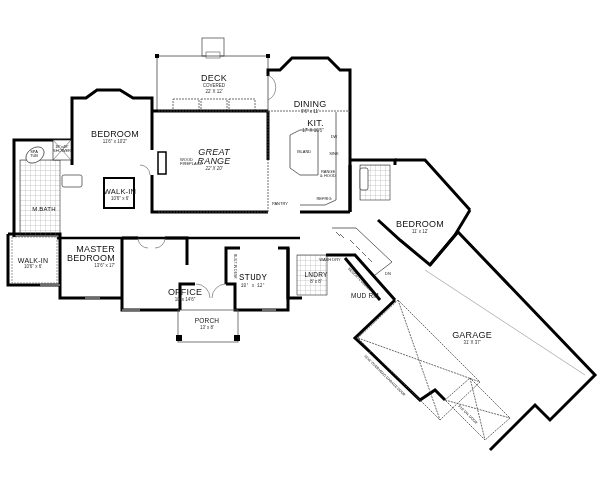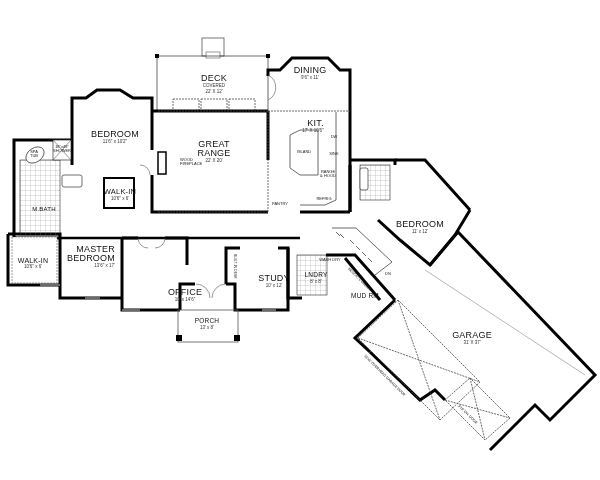--- a/index.html
+++ b/index.html
@@ -136,29 +136,29 @@
     <path d="M268 75 A14 14 0 0 1 268 100"></path>
     <path d="M140 165 A10 10 0 0 1 150 175"></path>
   </g>
 </svg>
 
 <div class="lbl" style="left:214px;top:74px;">
   <span class="n">DECK</span>
   <span class="d">COVERED</span>
   <span class="d">22' X 12'</span>
 </div>
-<div class="lbl" style="left:310px;top:66px;">
+<div class="lbl" style="left:310px;top:100px;">
   <span class="n">DINING</span>
   <span class="d">9'6" x 11'</span>
 </div>
 <div class="lbl" style="left:115px;top:130px;">
   <span class="n">BEDROOM</span>
   <span class="d">11'6" x 10'2"</span>
 </div>
-<div class="lbl" style="left:214px;top:140px;">
+<div class="lbl" style="left:214px;top:148px;font-style:italic;">
   <span class="n">GREAT</span>
   <span class="n">RANGE</span>
   <span class="d">22' X 20'</span>
 </div>
 <div class="lbl" style="left:313px;top:119px;text-align:right;">
   <span class="n">KIT.</span>
   <span class="d">17' X 10'6"</span>
 </div>
 <div class="lbl" style="left:120px;top:188px;">
   <span class="n" style="font-size:7.5px">WALK-IN</span>
@@ -173,21 +173,21 @@
 </div>
 <div class="lbl" style="left:91px;top:245px;text-align:right;">
   <span class="n">MASTER</span>
   <span class="n">BEDROOM</span>
   <span class="d">13'6" x 17'</span>
 </div>
 <div class="lbl" style="left:155px;top:288px;margin-left:30px;">
   <span class="n">OFFICE</span>
   <span class="d">10' x 14'6"</span>
 </div>
-<div class="lbl" style="left:274px;top:274px;">
+<div class="lbl" style="left:253px;top:274px;font-family:Liberation Mono, monospace;">
   <span class="n">STUDY</span>
   <span class="d">10' x 12'</span>
 </div>
 <div class="lbl" style="left:207px;top:318px;">
   <span class="n" style="font-size:6.5px">PORCH</span>
   <span class="d">13' x 8'</span>
 </div>
 <div class="lbl" style="left:316px;top:272px;">
   <span class="n" style="font-size:6.5px">LNDRY</span>
   <span class="d">8' x 8'</span>

